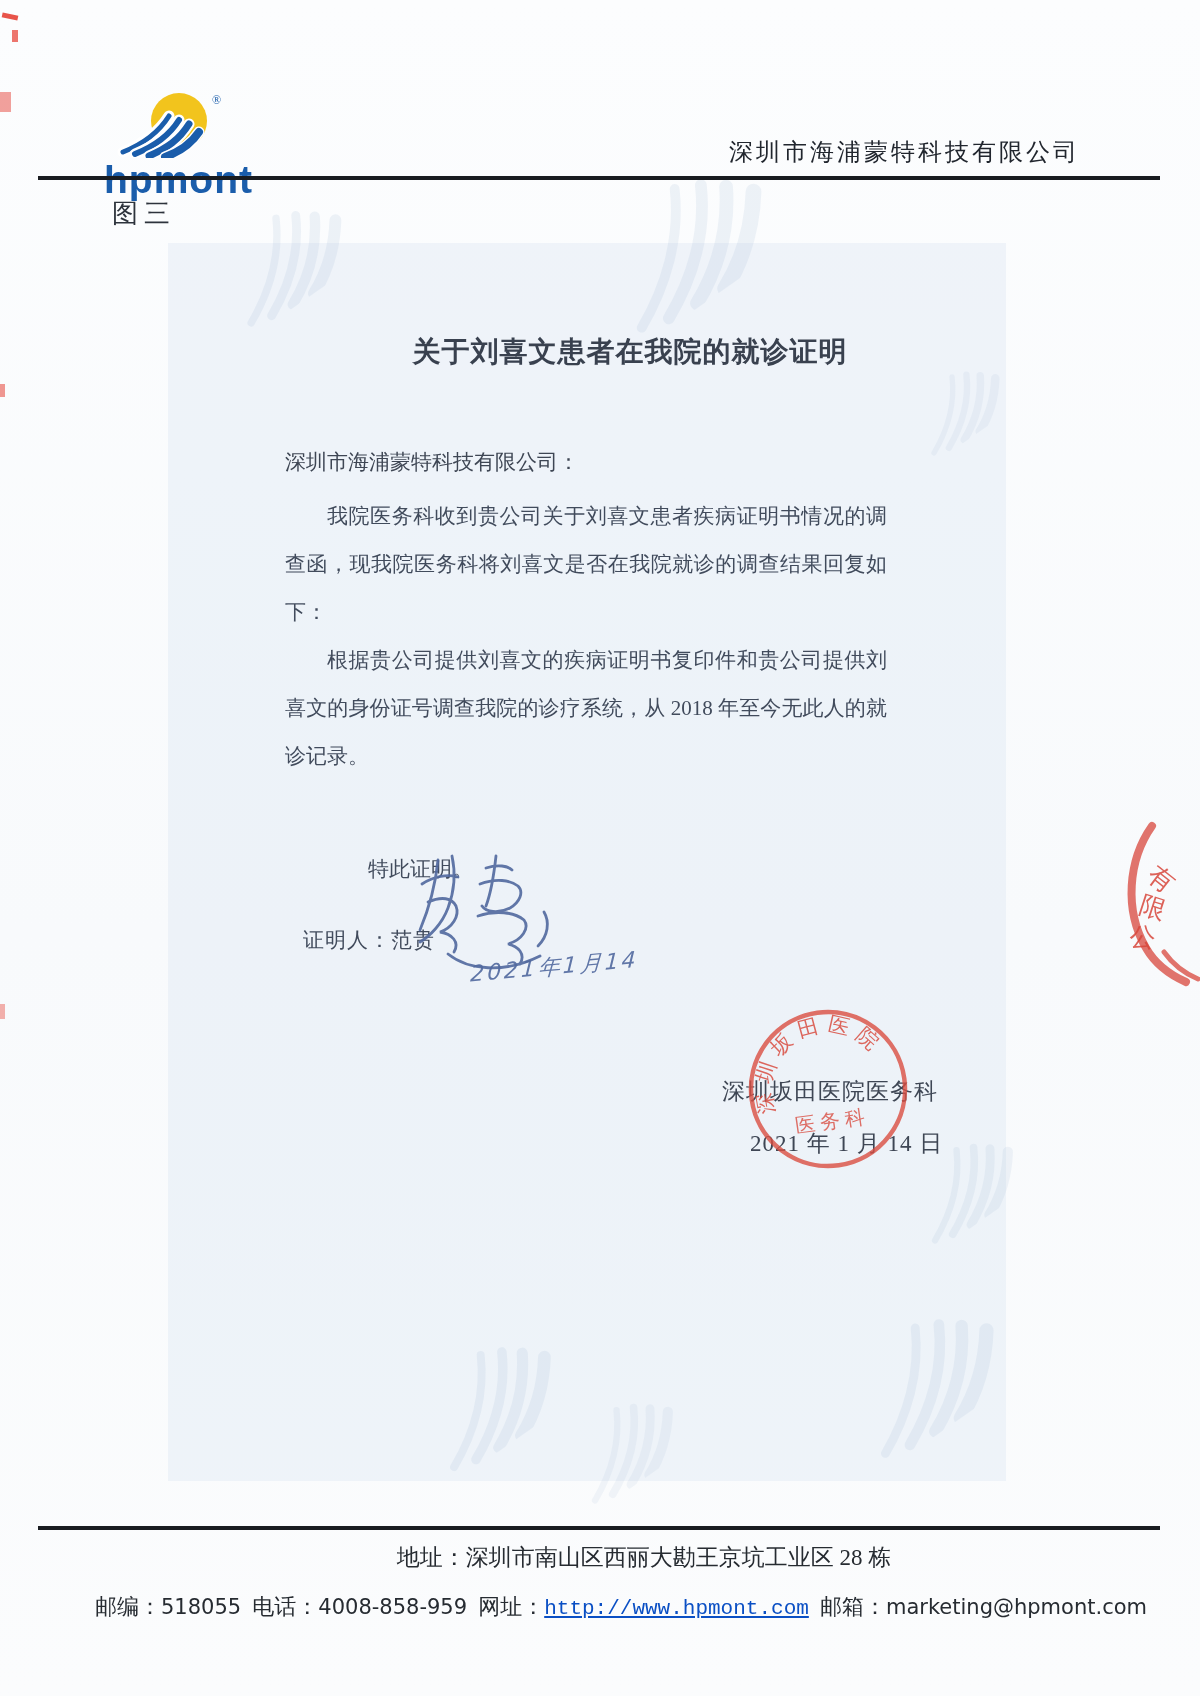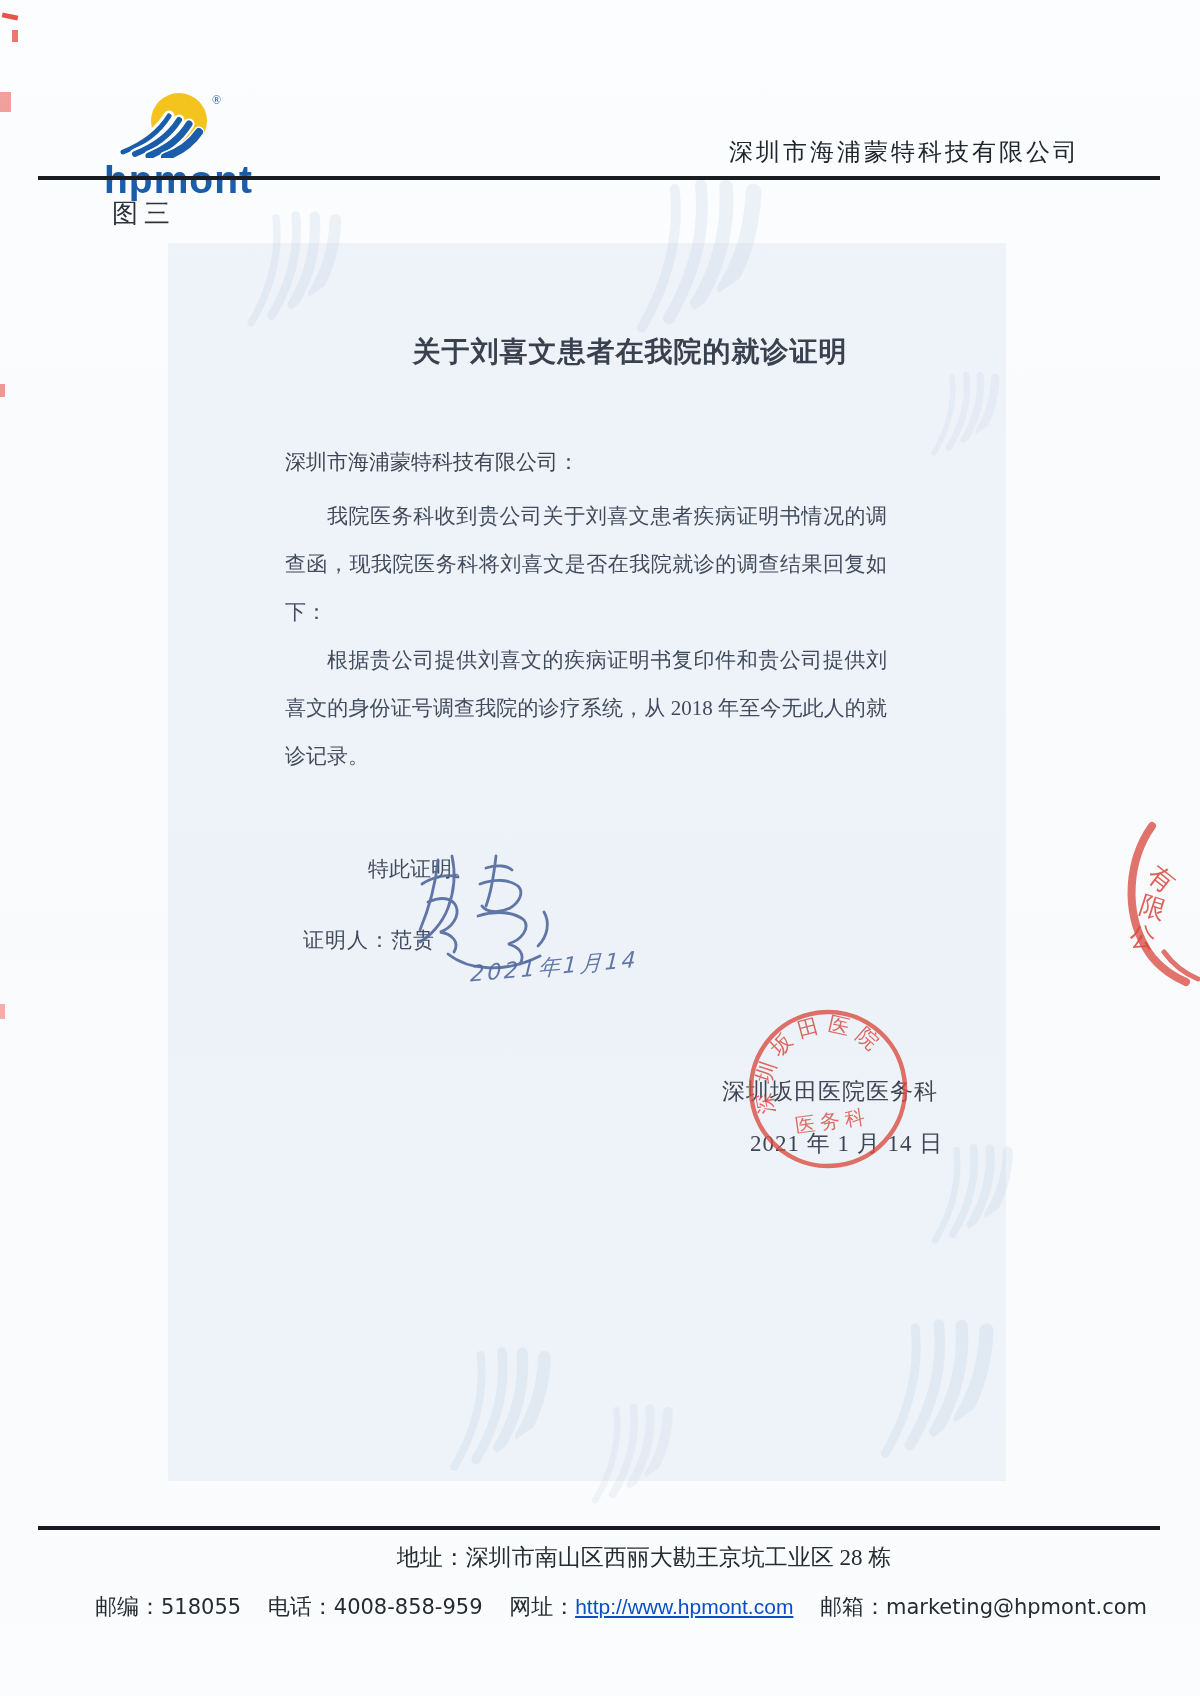--- a/index.html
+++ b/index.html
@@ -39,21 +39,21 @@
   
   .wm{position:absolute;opacity:.12;transform:rotate(-35deg);}
   .redmark{position:absolute;background:#e8544a;}
   
   .rule-bottom{position:absolute;left:38px;top:1526px;width:1122px;height:4px;background:#191c20;}
   .address{position:absolute;left:0;top:1542px;width:1200px;text-align:center;
     font-size:23px;color:#262b31;padding-left:44px;}
   .contact{position:absolute;left:95px;top:1592px;width:1052px;display:flex;
     justify-content:space-between;font-size:22px;color:#262b31;}
   .contact .val{font-family:"DejaVu Sans","Liberation Sans",sans-serif;font-size:21px;margin-top:32px;}
-  .weblink{color:#0a4fc4;text-decoration:underline;font-family:Liberation Sans, sans-serif;font-size:21px;cursor:pointer;}
+  .weblink{color:#0a4fc4;text-decoration:underline;font-family:Liberation Mono, monospace;font-size:21px;cursor:pointer;}
   svg text{font-family:"Liberation Serif",serif;}
 </style>
 </head>
 <body>
 
 <div class="page">
 
   <div class="letter-tint"></div>
 
   <svg class="wm" style="left:205px;top:195px" width="150" height="110" viewBox="0 0 100 74">

